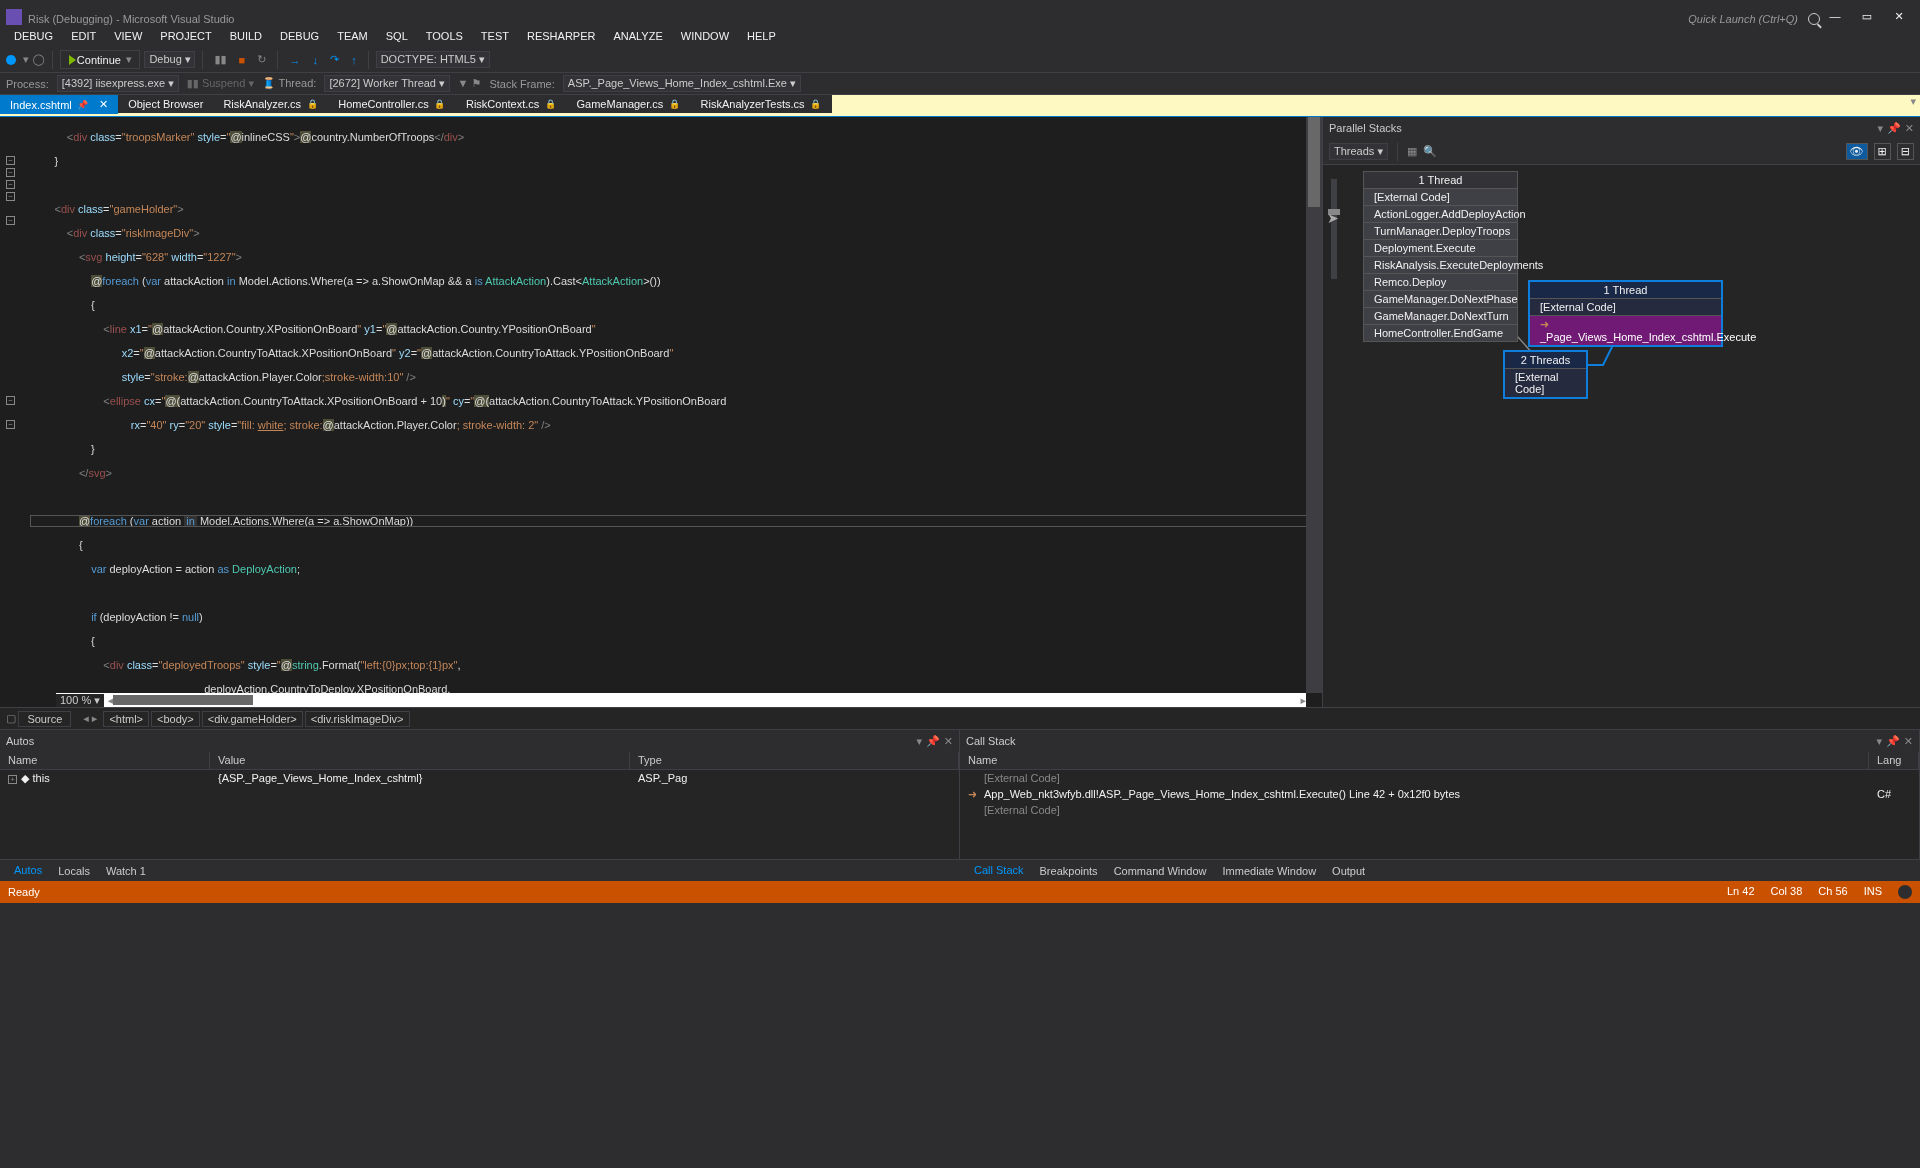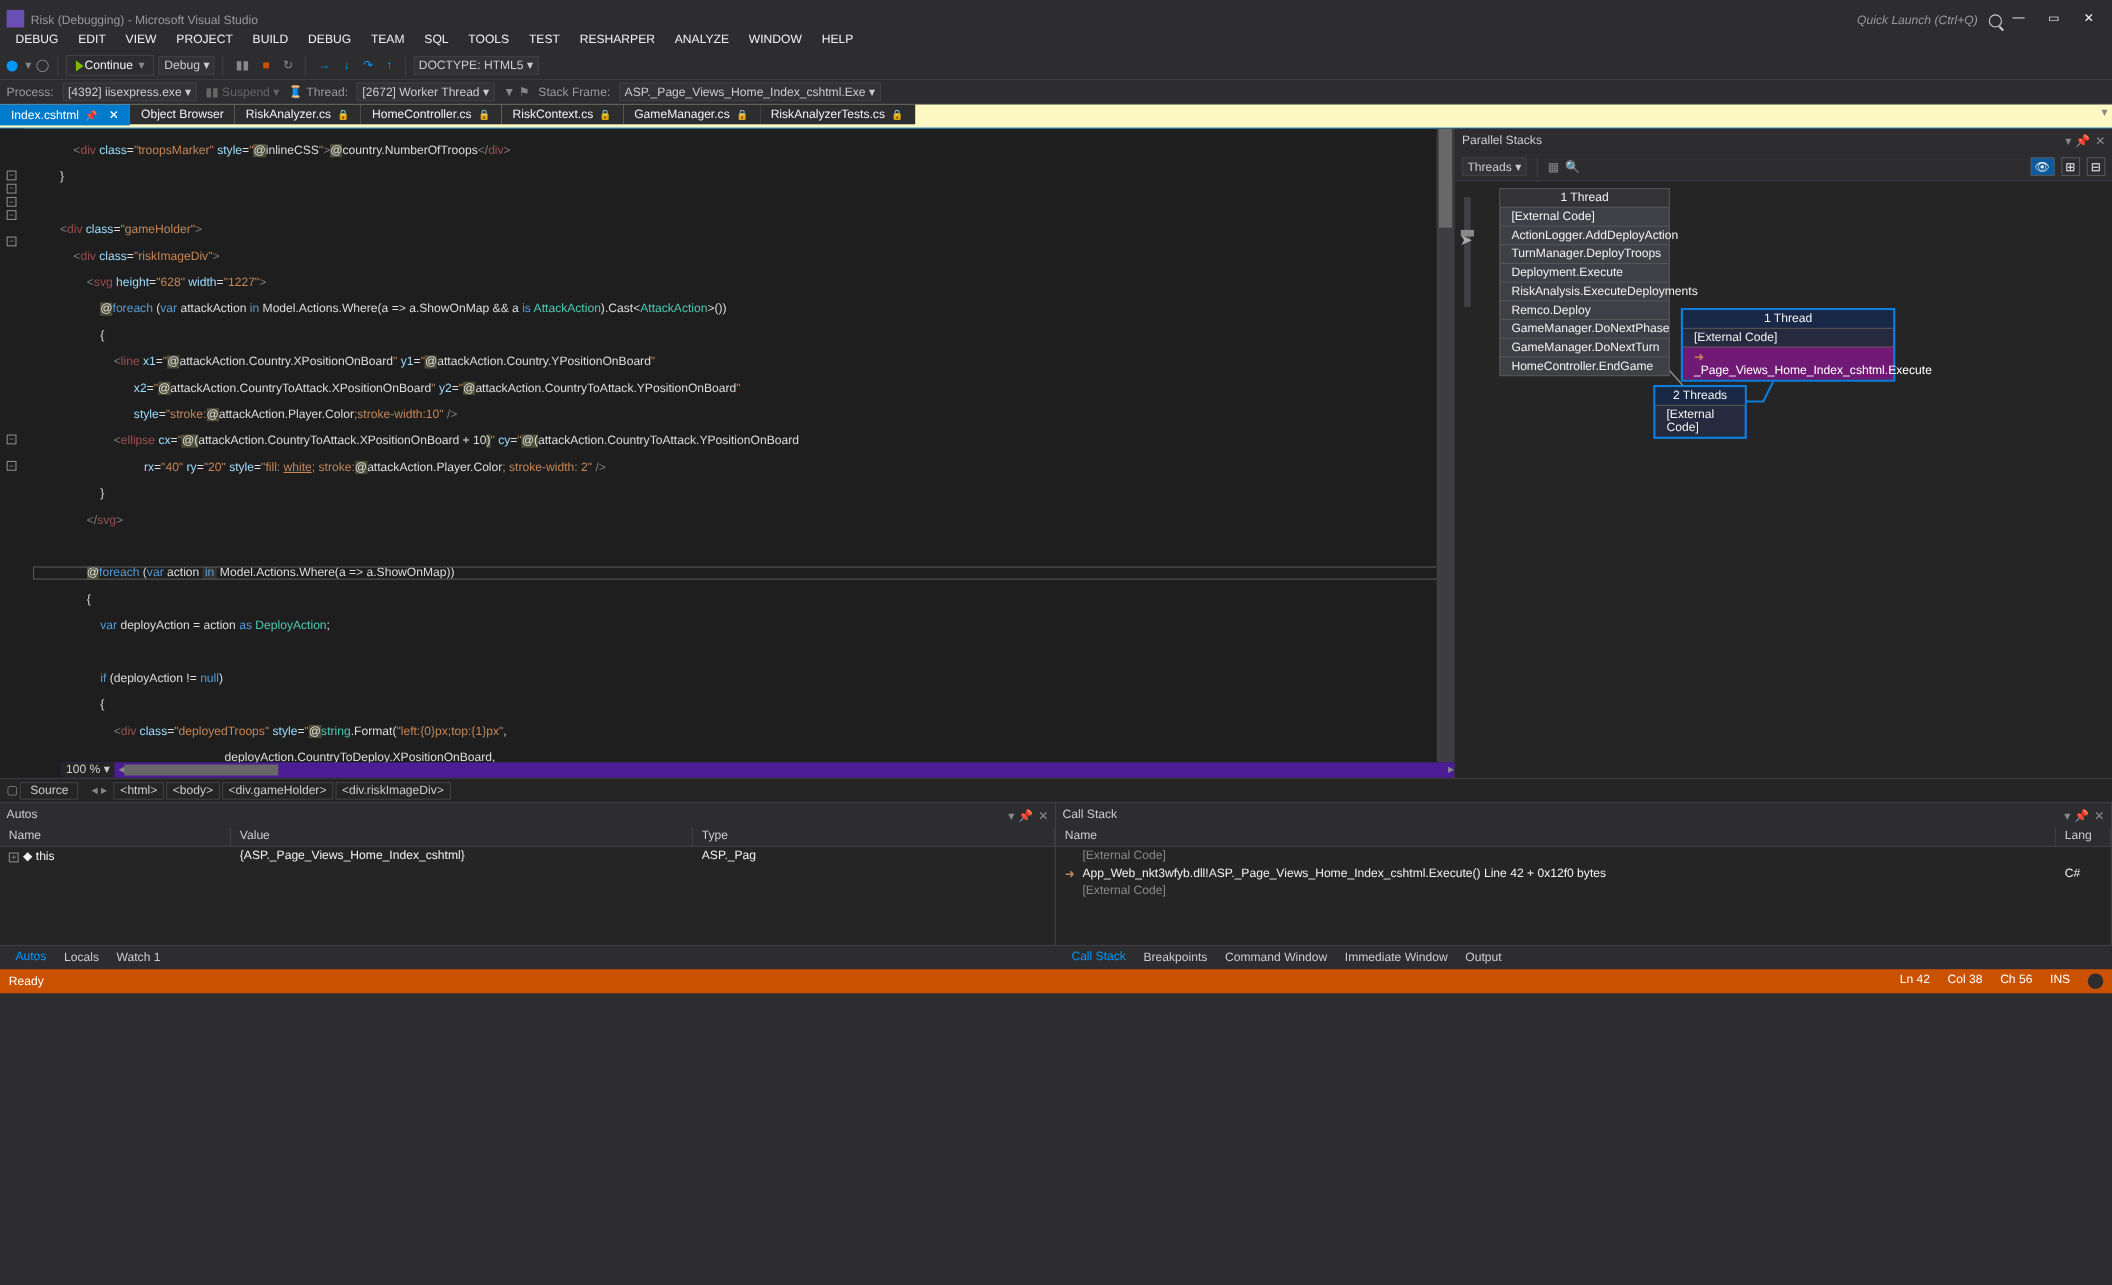--- a/index.html
+++ b/index.html
@@ -34,21 +34,21 @@
 .k-blue{color:#569cd6;}
 .k-teal{color:#4ec9b0;}
 .k-str{color:#c58658;}
 .k-red{color:#9b5050;}
 .k-att{color:#9cdcfe;}
 .k-tag{color:#808080;}
 .hl-y{background:#4e4e38;}
 .current-line{position:absolute;left:0;right:0;height:12px;border:1px solid #555;pointer-events:none;}
 .code-scroll{position:absolute;right:0;top:0;bottom:14px;width:16px;background:#3e3e42;}
 .code-scroll .thumb{position:absolute;top:0;left:2px;right:2px;height:90px;background:#686868;}
-.code-hscroll{position:absolute;left:56px;right:0;bottom:0;height:14px;background:#4c1d95;display:flex;}
+.code-hscroll{position:absolute;left:56px;right:16px;bottom:0;height:14px;background:#ffffff;display:flex;align-items:center;}
 .code-hscroll .zoom{background:#252526;color:#ccc;padding:0 4px;margin-right:4px;}
 .code-hscroll .track{flex:1;position:relative;height:14px;}
 .code-hscroll .thumb{position:absolute;left:0;top:2px;bottom:2px;width:140px;background:#686868;}
 .breadcrumbar{height:22px;background:#252526;display:flex;align-items:center;padding:0 6px;gap:2px;border-top:1px solid #3f3f46;}
 .breadcrumbar .bc{border:1px solid #3f3f46;padding:1px 5px;color:#ccc;}
 .breadcrumbar .src{border:1px solid #3f3f46;padding:1px 8px;color:#ccc;margin-right:6px;}
 .panel-parallel{width:598px;background:#252526;border-left:1px solid #3f3f46;display:flex;flex-direction:column;}
 .panel-head{height:22px;background:#2d2d30;display:flex;align-items:center;padding:0 6px;color:#ccc;}
 .panel-head .ptitle{flex:1;}
 .panel-head .pbtns{display:flex;gap:4px;color:#888;}

